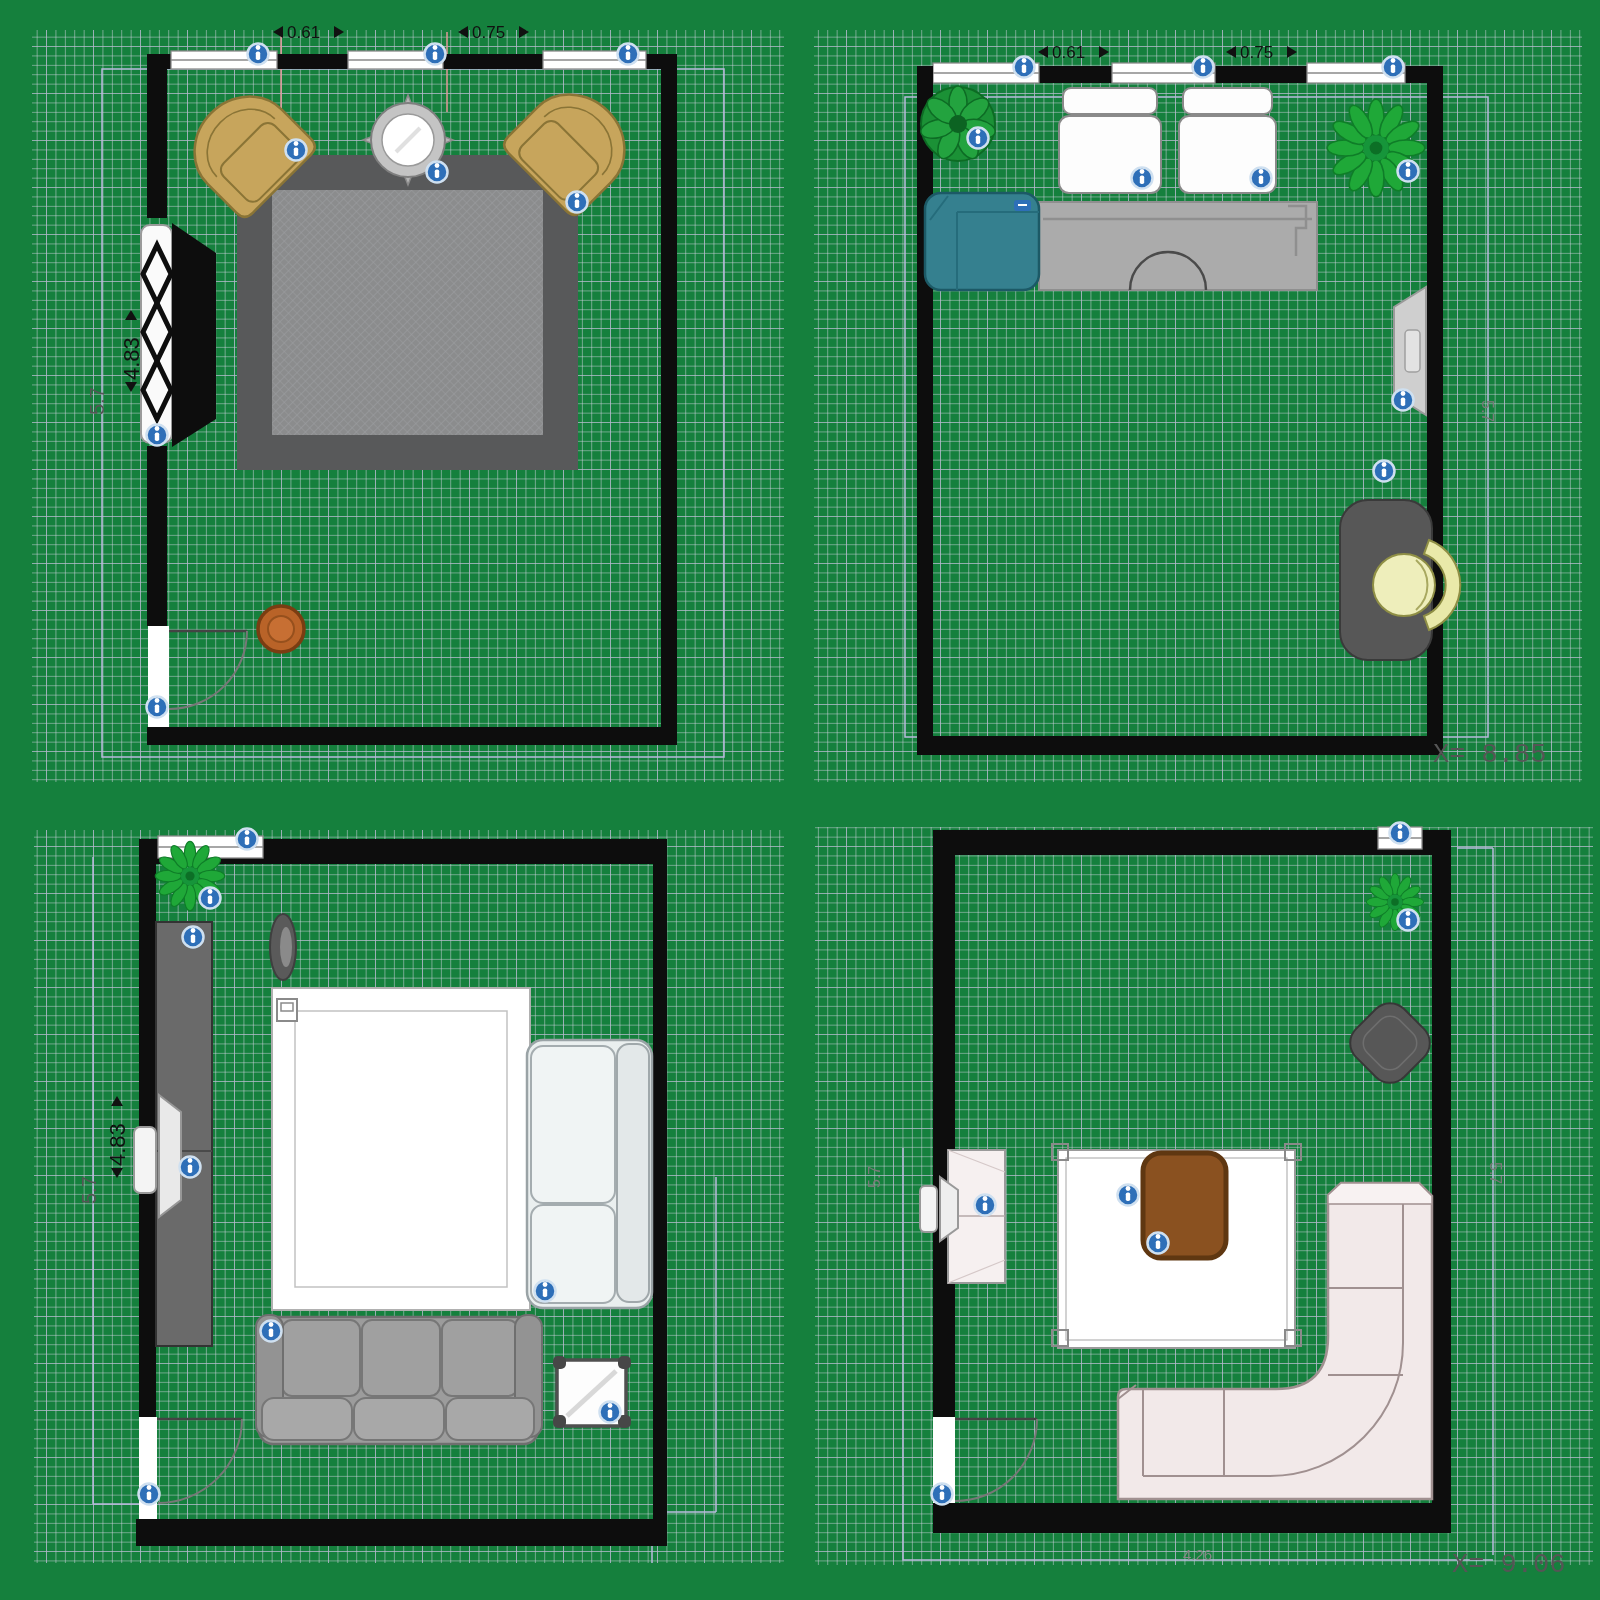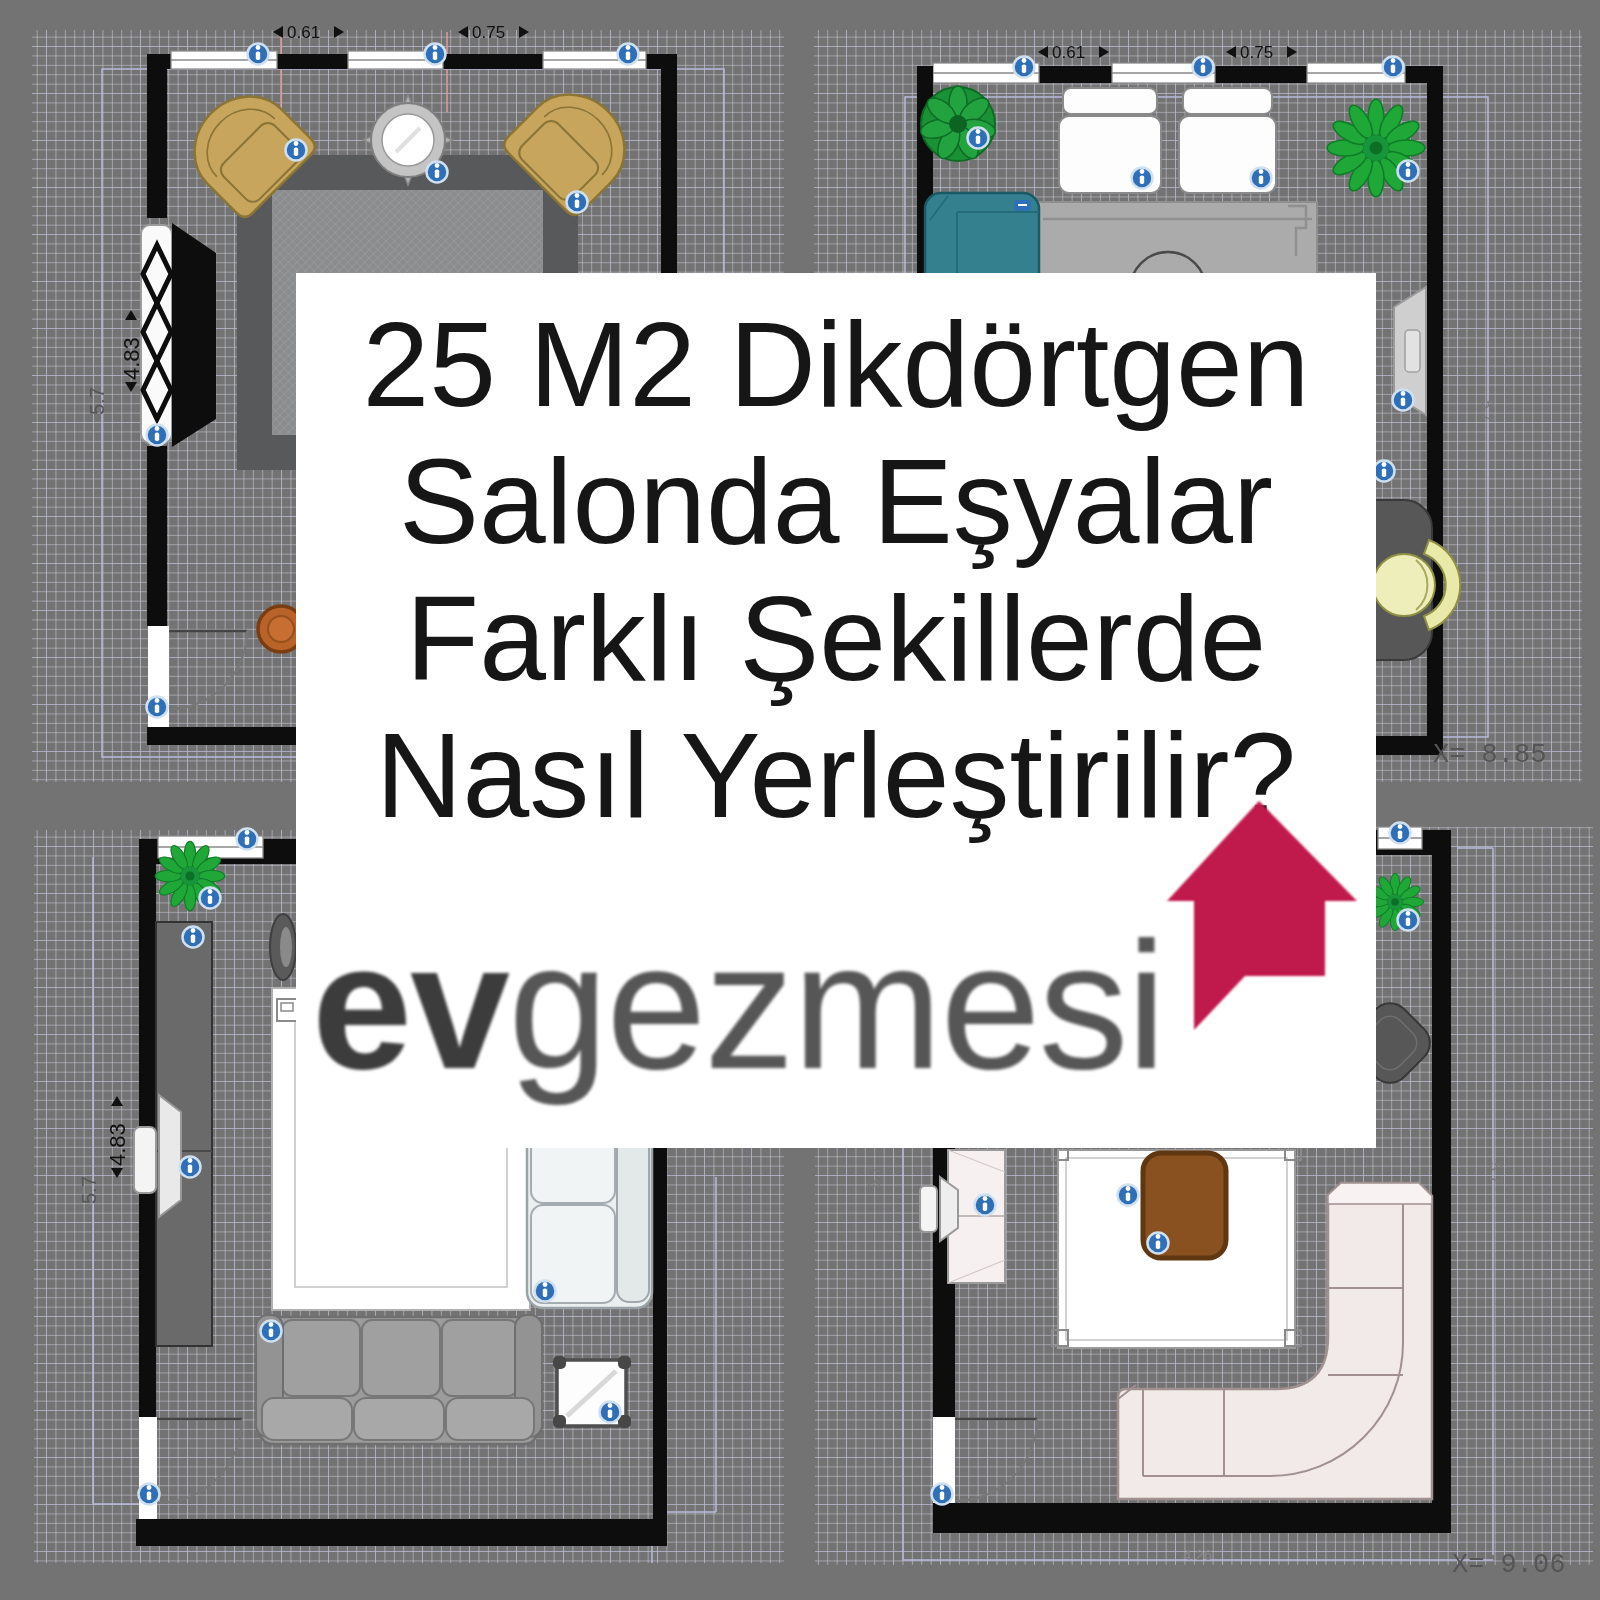--- a/index.html
+++ b/index.html
@@ -1,16 +1,16 @@
 <!DOCTYPE html>
 <html><head>
 <meta charset="utf-8">
 <style>
 html,body{margin:0;padding:0;background:#fff}
-#c{position:relative;width:1600px;height:1600px;background:#737373;overflow:hidden;font-family:"Liberation Sans",sans-serif}
+#c{position:relative;width:1600px;height:1600px;background:#15803d;overflow:hidden;font-family:"Liberation Sans",sans-serif}
 .tile{position:absolute;width:800px;height:800px}
 #ov{position:absolute;left:296px;top:273px;width:1080px;height:875px;background:#ffffff}
 #title{position:absolute;left:0;top:23px;width:1080px;text-align:center;font-size:120px;line-height:137px;color:#161616;letter-spacing:0px;white-space:nowrap}
 #logo{position:absolute;left:16px;top:643px;font-size:180px;line-height:1;color:#565656;letter-spacing:-2px;filter:blur(1.4px);white-space:nowrap}
 #logo b{font-weight:700;color:#3c3c3c}
 </style>
 </head>
 <body>
 <div id="c">
 
@@ -456,23 +456,13 @@
 <g>
         <use href="#ic" x="600" y="33"></use>
         <use href="#ic" x="608" y="120"></use>
         <use href="#ic" x="328" y="395"></use>
         <use href="#ic" x="358" y="443"></use>
         <use href="#ic" x="185" y="405"></use>
         <use href="#ic" x="142" y="694"></use>
       </g>
 </svg>
 
-<div id="ov">
-
-<div id="title">25 M2 Dikdörtgen<br>Salonda Eşyalar<br>Farklı Şekillerde<br>Nasıl Yerleştirilir?</div>
-
-<div id="logo"><b>ev</b>gezmesi</div>
-
-<svg width="1080" height="875" viewBox="0 0 1080 875" style="position:absolute;left:0;top:0;filter:blur(1px)">
-<polygon points="963,528 1061,628 1029,628 1029,703 949,703 898,757 898,628 871,628" fill="#c0194c"></polygon>
-</svg>
 </div>
-</div>
 
 </body></html>

